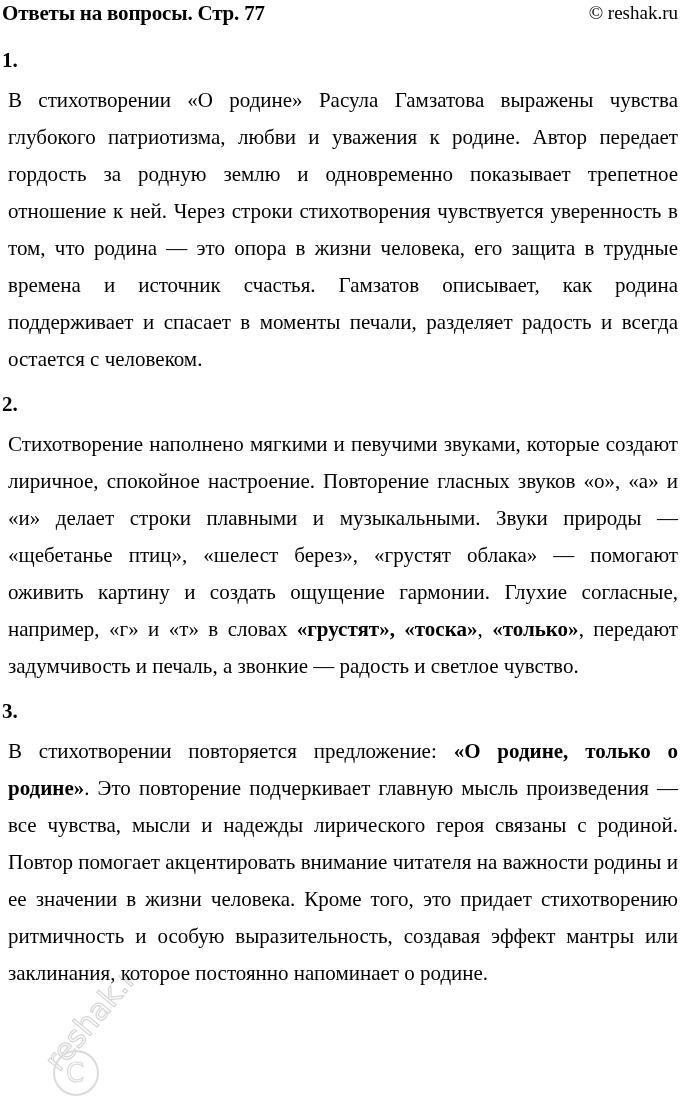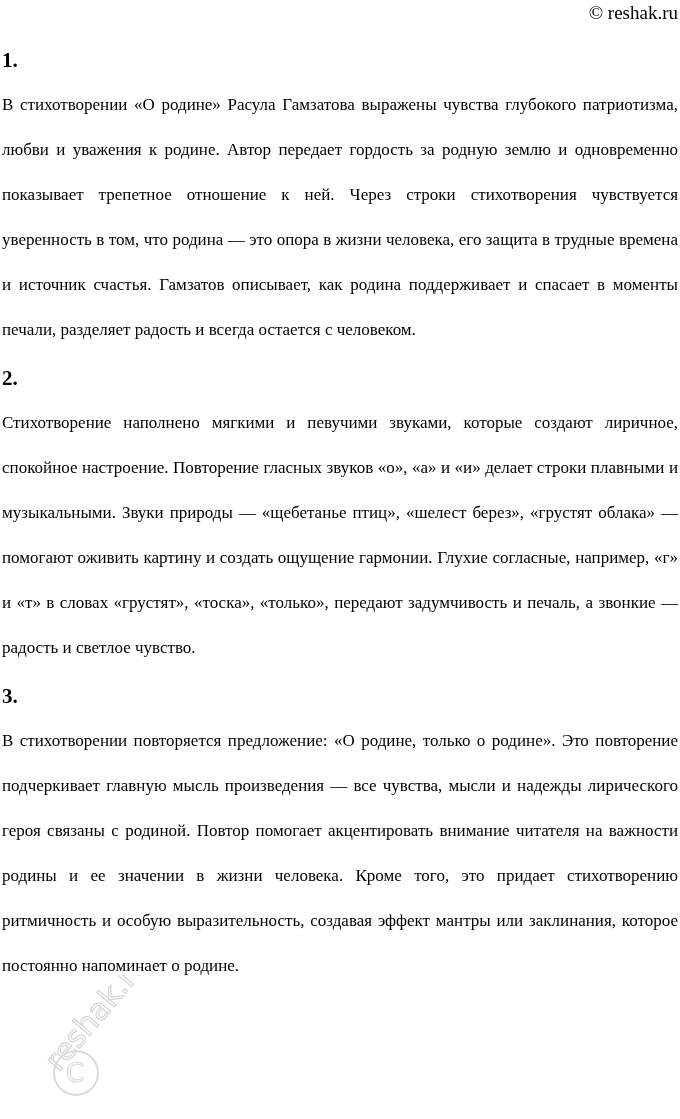--- a/index.html
+++ b/index.html
@@ -37,41 +37,42 @@
     top: 44px;
     width: 676px;
   }
   .q-number {
     font-weight: bold;
     font-size: 21px;
     line-height: 32px;
     height: 38px;
   }
   .para {
-    font-size: 17px;
-    line-height: 45px;
+    font-size: 21px;
+    line-height: 37px;
     text-align: justify;
-    margin: 0 0 10px 0;
+    margin: 0 0 10px 6px;
   }
-  .para b { font-weight: normal; }
+  .para b { font-weight: bold; }
   .section { margin-bottom: 0; }
   .watermark {
     position: absolute;
     left: 28px;
     top: 975px;
     width: 130px;
     height: 130px;
     opacity: 0.35;
     pointer-events: none;
   }
 </style>
 </head>
 <body>
 
 <div class="header">
+  <div class="header-title">Ответы на вопросы. Стр. 77</div>
   <div class="header-site">© reshak.ru</div>
 </div>
 
 <div class="content">
 
   <div class="section">
     <div class="q-number">1.</div>
     <p class="para">
       <span>В стихотворении «О родине» Расула Гамзатова выражены чувства глубокого патриотизма, любви и уважения к родине. Автор передает гордость за родную землю и одновременно показывает трепетное отношение к ней. Через строки стихотворения чувствуется уверенность в том, что родина — это опора в жизни человека, его защита в трудные времена и источник счастья. Гамзатов описывает, как родина поддерживает и спасает в моменты печали, разделяет радость и всегда остается с человеком.</span>
     </p>

